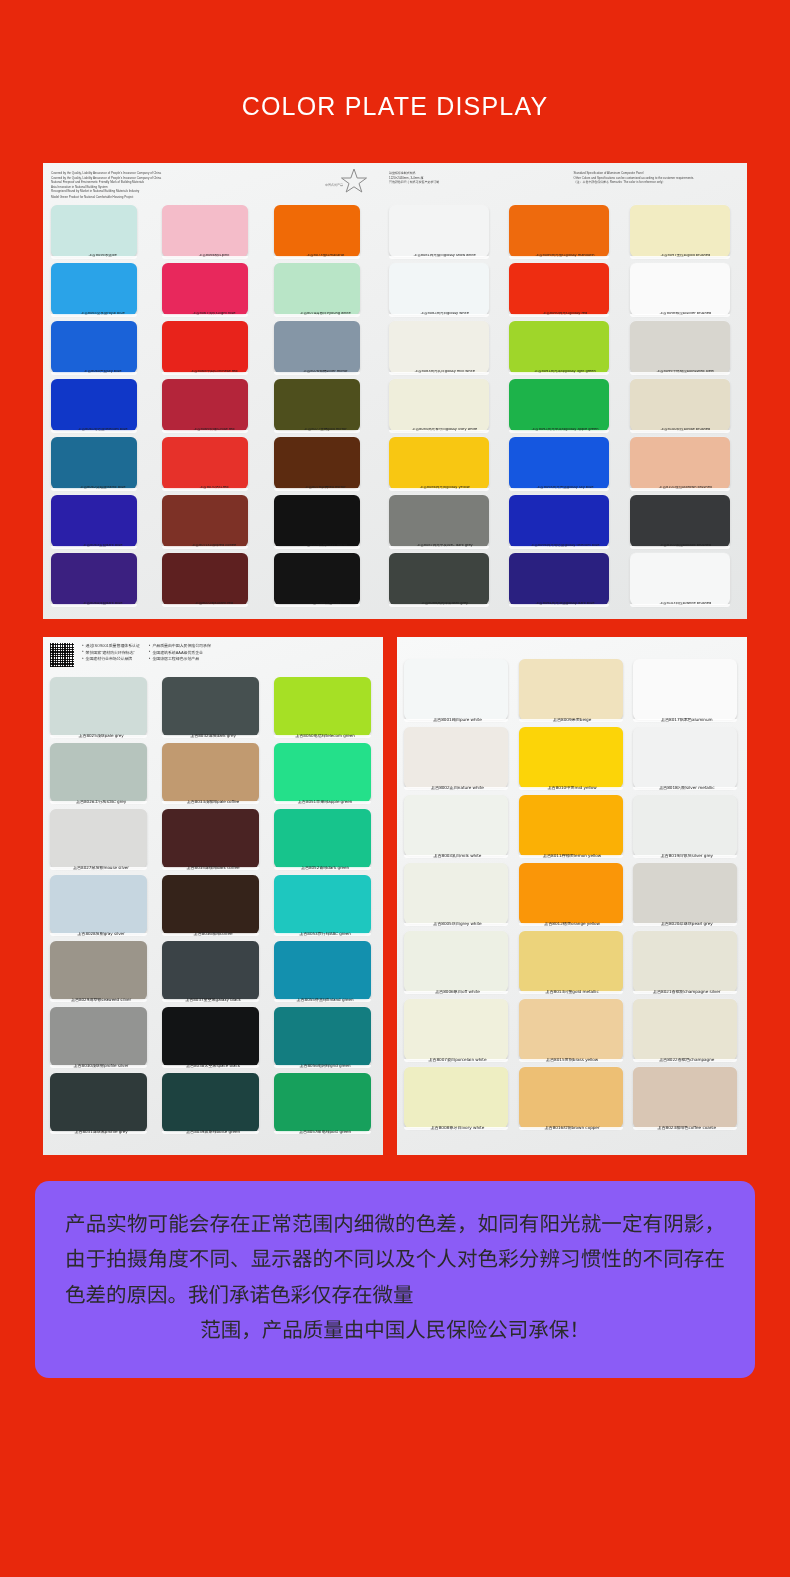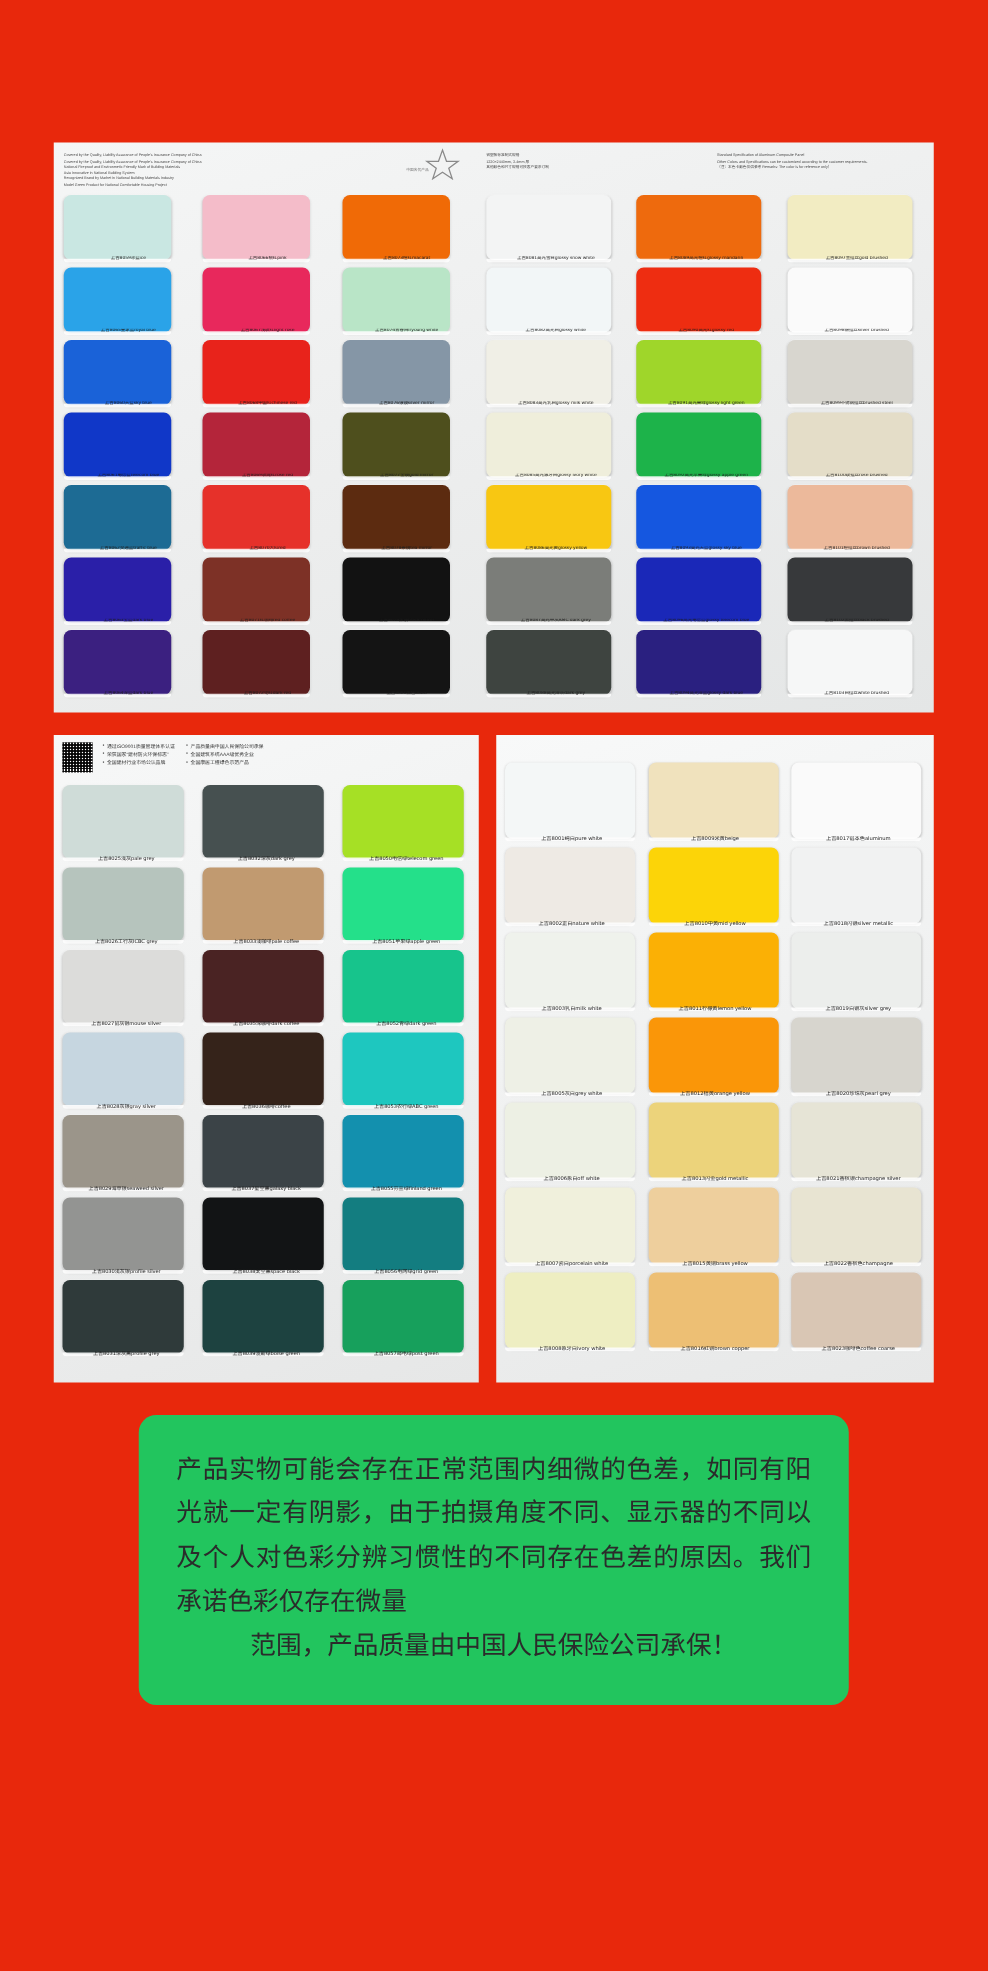--- a/index.html
+++ b/index.html
@@ -151,37 +151,38 @@
     flex: none;
   }
   .cert-cols { display: flex; gap: 9px; font-size: 3.9px; line-height: 1.72; color: #3b3b3b; }
   .cert-cols li { list-style: none; white-space: nowrap; }
   .cert-cols li::before { content:"\25CF"; font-size:2.6px; vertical-align: middle; margin-right: 2px; }
 
   .br-head { height: 16px; }
 
   
   .disclaimer {
-    width: 568px;
+    width: 720px;
     margin: 26px auto 0;
-    background: #22c55e;
+    background: #8b5cf6;
     border-radius: 14px;
     padding: 26px 30px 30px;
     color: #2b2b2b;
     font-size: 20.5px;
     line-height: 1.72;
     text-align: justify;
     font-family: "DejaVu Sans", sans-serif;
   }
   .disclaimer p:last-child { text-align: center; }
 </style>
 </head>
 <body>
 
 <div class="header">
+  <div class="header-en">COLOR PLATE DISPLAY</div>
 </div>
 
 <div class="panel panel-top">
   <div class="half half-left">
     <div class="fineprint">Covered by the Quality, Liability Assurance of People's Insurance Company of China
 Covered by the Quality, Liability Assurance of People's Insurance Company of China
 National Fireproof and Environmetic Friendly Mark of Building Materials
 Asia Innovative in National Building System
 Recognized Brand by Market in National Building Materials Industry
 Model Green Product for National Comfortable Housing Project</div>

